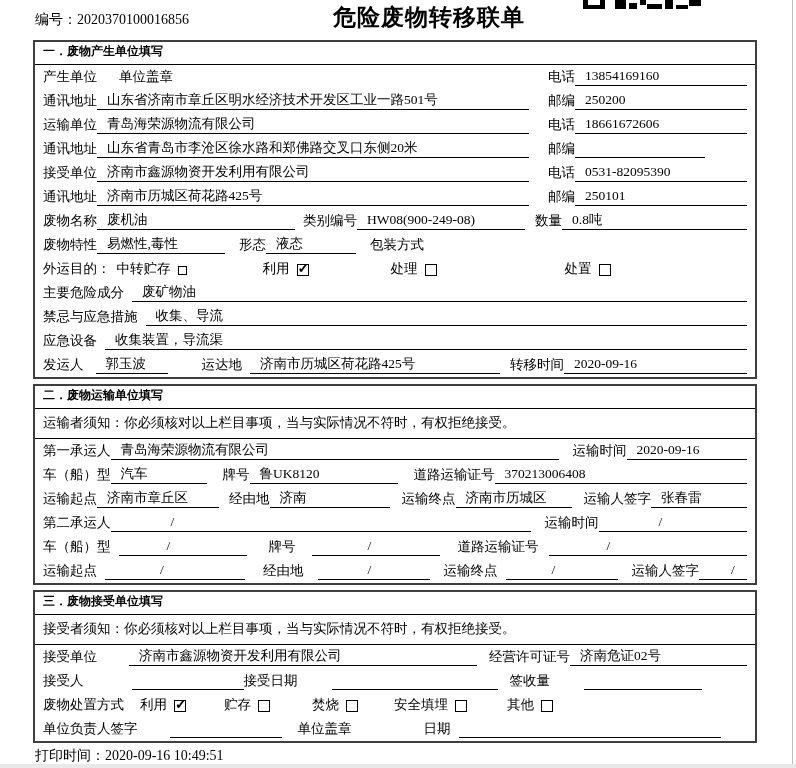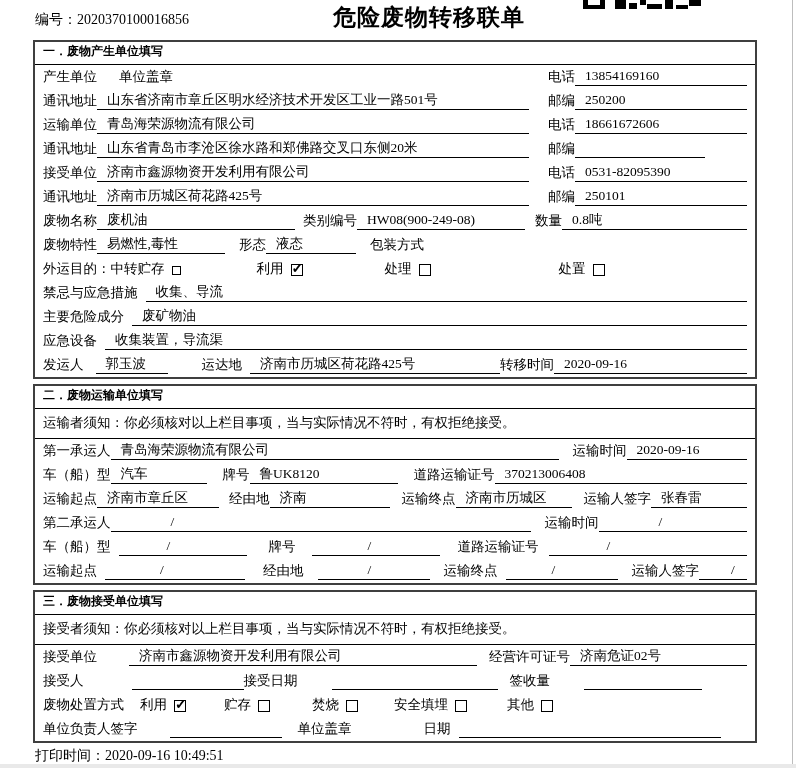--- a/index.html
+++ b/index.html
@@ -118,51 +118,51 @@
       <div class="row">
         <span class="lb">废物特性</span>
         <span class="uv" style="width:128px">易燃性,毒性</span>
         <span class="lb" style="margin-left:14px">形态</span>
         <span class="uv" style="width:90px">液态</span>
         <span class="lb" style="margin-left:14px">包装方式</span>
       </div>
 
       <div class="row">
         <span class="lb">外运目的：</span>
-        <span class="lb" style="">中转贮存</span>
+        <span class="lb" style="margin-left:6px">中转贮存</span>
         <span class="cb cb-sm"></span>
         <span class="lb" style="margin-left:76px">利用</span>
         <span class="cb checked"></span>
         <span class="lb" style="margin-left:82px">处理</span>
         <span class="cb"></span>
         <span class="lb" style="margin-left:128px">处置</span>
         <span class="cb"></span>
       </div>
 
       <div class="row">
+        <span class="lb">主要危险成分</span>
+        <span class="uv grow" style="margin-left:8px">废矿物油</span>
+      </div>
+
+      <div class="row">
         <span class="lb">禁忌与应急措施</span>
         <span class="uv grow" style="margin-left:8px">收集、导流</span>
-      </div>
-
-      <div class="row">
-        <span class="lb">主要危险成分</span>
-        <span class="uv grow" style="margin-left:8px">废矿物油</span>
       </div>
 
       <div class="row">
         <span class="lb">应急设备</span>
         <span class="uv grow" style="margin-left:8px">收集装置，导流渠</span>
       </div>
 
       <div class="row">
         <span class="lb">发运人</span>
         <span class="uv" style="width:72px;margin-left:12px">郭玉波</span>
         <span class="lb" style="margin-left:34px">运达地</span>
         <span class="uv" style="width:250px;margin-left:8px">济南市历城区荷花路425号</span>
-        <span class="lb" style="">转移时间</span>
+        <span class="lb" style="margin-left:10px">转移时间</span>
         <span class="uv grow">2020-09-16</span>
       </div>
     </div>
 
     <div class="sec">
       <div class="sec-h">二．废物运输单位填写</div>
       <div class="notice">运输者须知：你必须核对以上栏目事项，当与实际情况不符时，有权拒绝接受。</div>
 
       <div class="row">
         <span class="lb">第一承运人</span>

